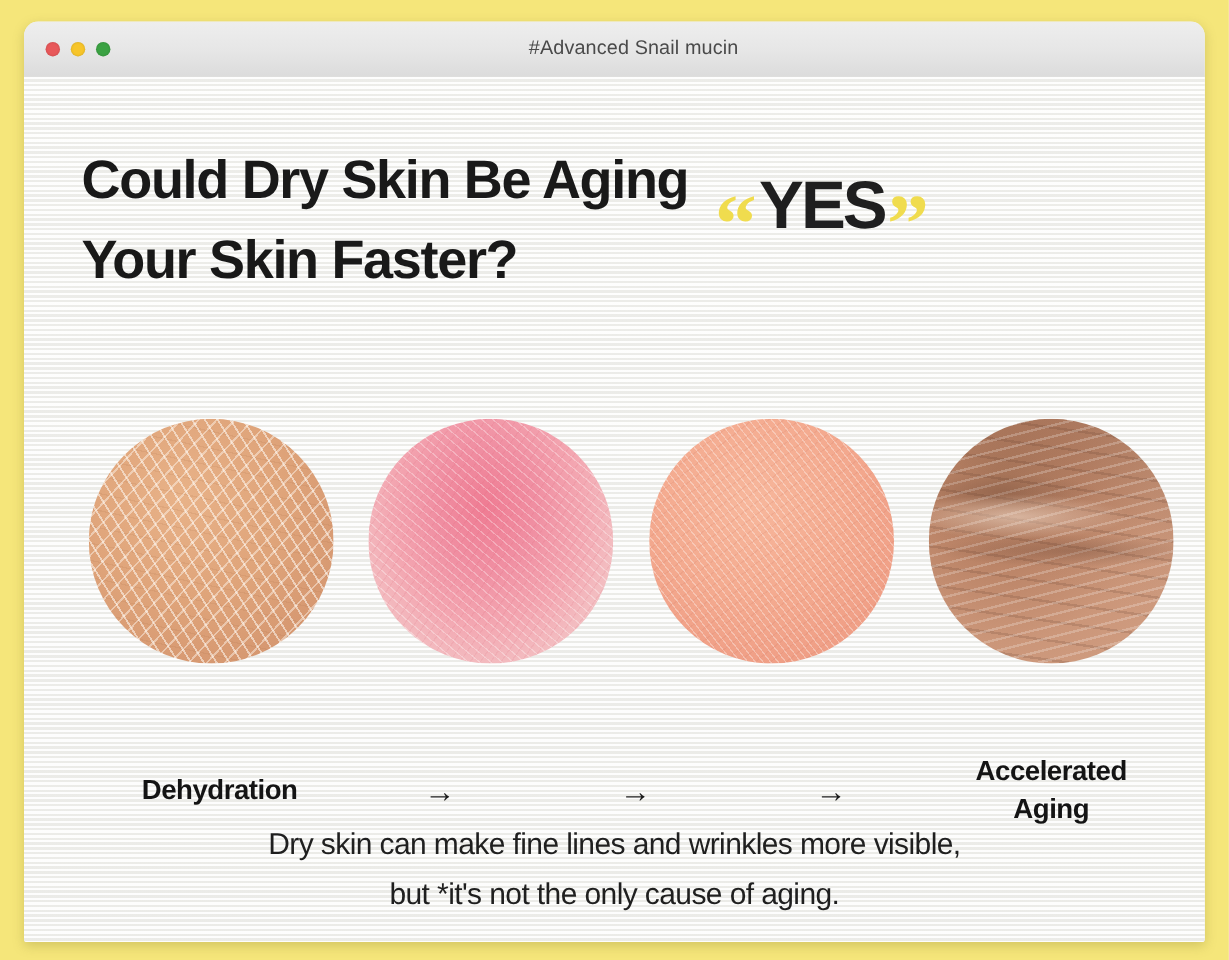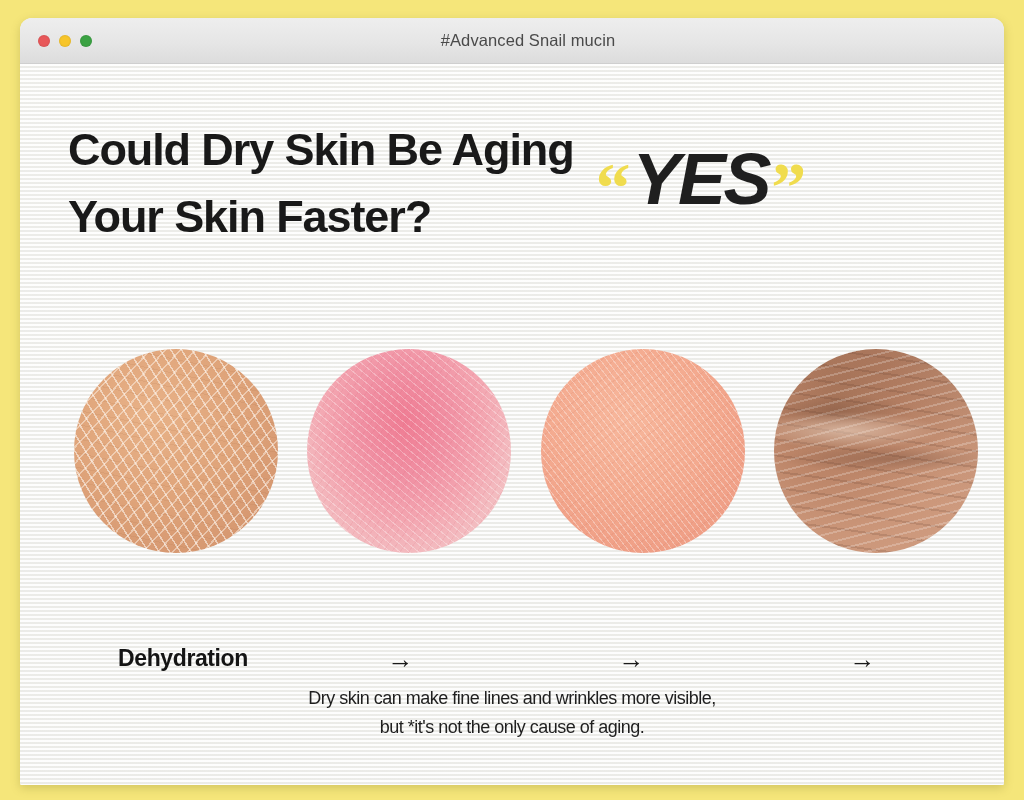--- a/index.html
+++ b/index.html
@@ -110,27 +110,26 @@
     font-size: 70px;
     font-weight: 700;
     color: #F0DC4E;
     line-height: 1;
     font-family: "Liberation Serif", serif;
   }
   .quote-open  { margin-right: 2px; margin-top: 12px; }
   .quote-close { margin-left: 2px;  margin-top: 12px; }
 
   #yes-word {
-    font-size: 72px;
+    font-size: 56px;
     font-weight: 700;
     color: #1f1f1f;
     line-height: 1;
     letter-spacing: -2.5px;
     margin-top: 2px;
-    font-style: italic;
   }
 
   
   #circles-row {
     position: absolute;
     left: 54px;
     right: 26px;
     top: 285px;
     display: flex;
     justify-content: space-between;
@@ -238,21 +237,21 @@
     color: #1a1a1a;
     line-height: 1;
   }
 
   
   #caption {
     position: absolute;
     left: 0; right: 0;
     top: 620px;
     text-align: center;
-    font-size: 18px;
+    font-size: 25px;
     line-height: 1.62;
     color: #1f1f1f;
     letter-spacing: -0.5px;
     white-space: pre-line;
   }
 </style>
 </head>
 <body>
 
 <div id="window">
@@ -283,19 +282,21 @@
       <div class="circle tex-damaged"></div>
       <div class="circle tex-elasticity"></div>
       <div class="circle tex-aging"></div>
     </div>
 
     <div id="labels-row">
       <div class="stage-label">Dehydration</div>
       <div class="stage-arrow">→</div>
       <div class="stage-arrow">→</div>
       <div class="stage-arrow">→</div>
+      <div class="stage-label">Accelerated
+Aging</div>
     </div>
 
     <div id="caption">Dry skin can make fine lines and wrinkles more visible,
 but *it's not the only cause of aging.</div>
 
   </div>
 </div>
 
 </body></html>

